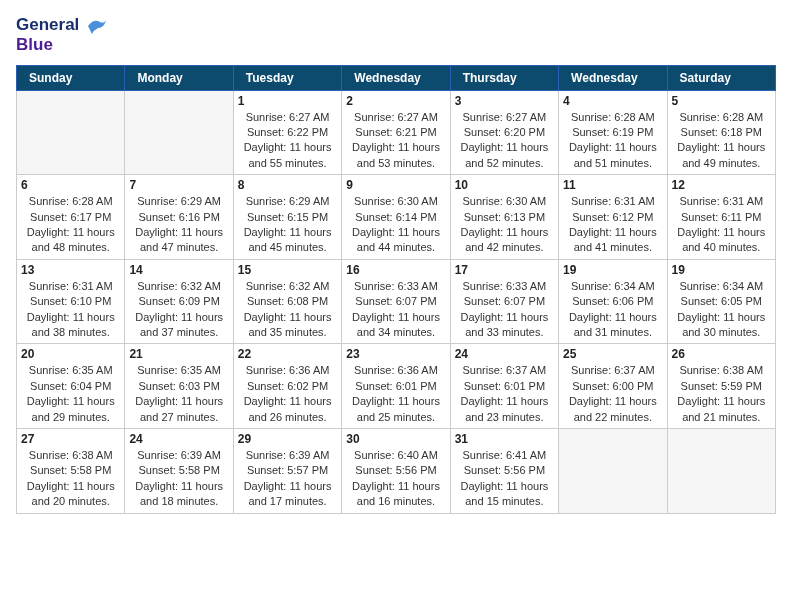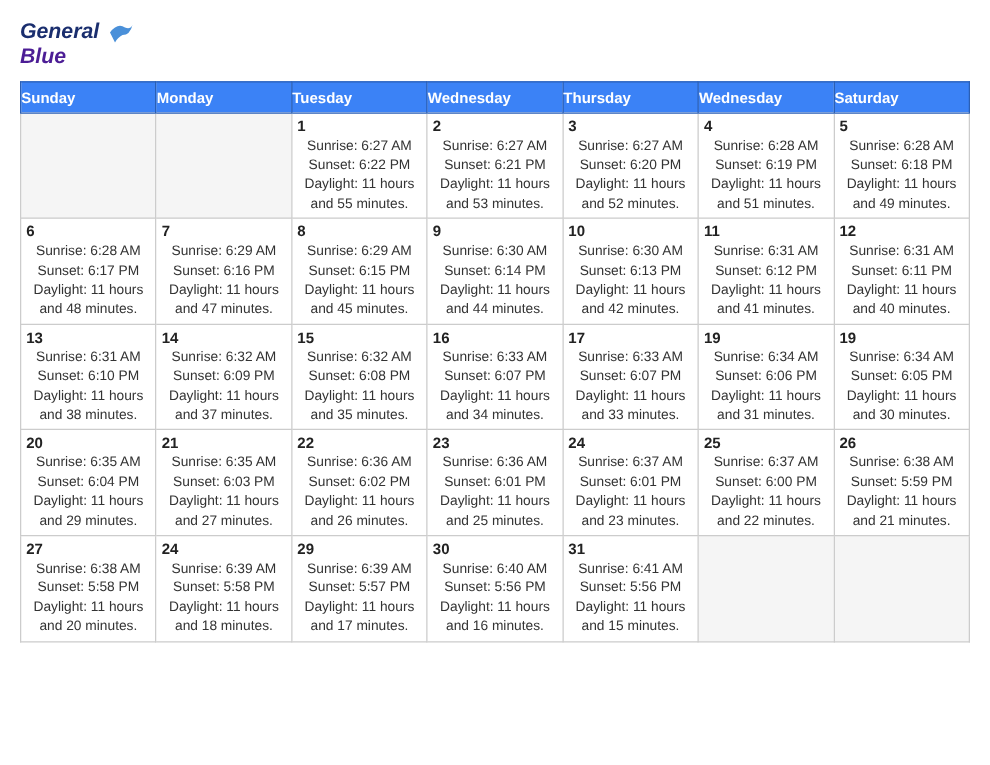--- a/index.html
+++ b/index.html
@@ -14,40 +14,39 @@
       width: 792px;
       height: 612px;
       background: #fff;
       padding: 16px 16px 10px 16px;
     }
     .header {
       display: flex;
       justify-content: space-between;
       align-items: flex-start;
       margin-bottom: 10px;
-      font-style: italic;
     }
     .logo {
       display: flex;
       align-items: center;
     }
     .title-block {
       text-align: right;
     }
     .calendar {
       width: 100%;
       border-collapse: collapse;
       table-layout: fixed;
     }
     .calendar th {
-      background: #3b82f6;
+      background: #0c4a6e;
       color: #fff;
       font-size: 12px;
       font-weight: bold;
-      padding: 5px 0;
+      padding: 5px 12px;
       text-align: left;
       border: 1px solid #2a5fb5;
     }
     .calendar td {
       border: 1px solid #ccc;
       vertical-align: top;
       padding: 3px 4px;
       font-size: 9.5px;
       color: #333;
       height: 82px;

